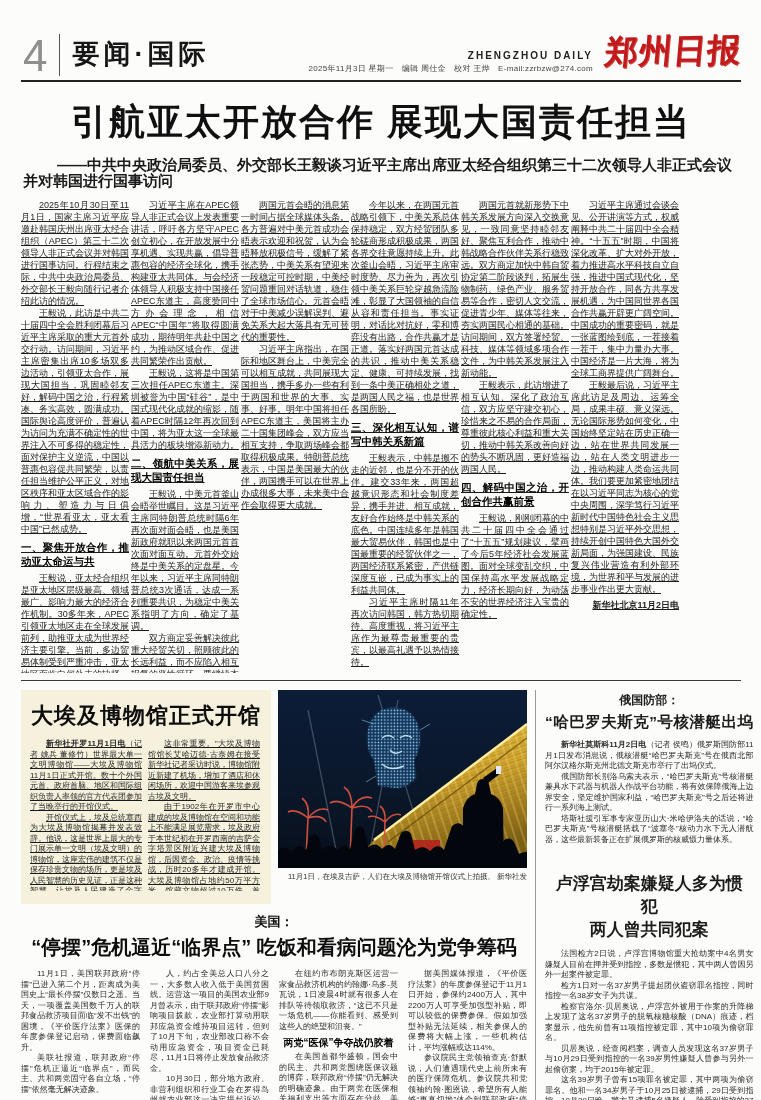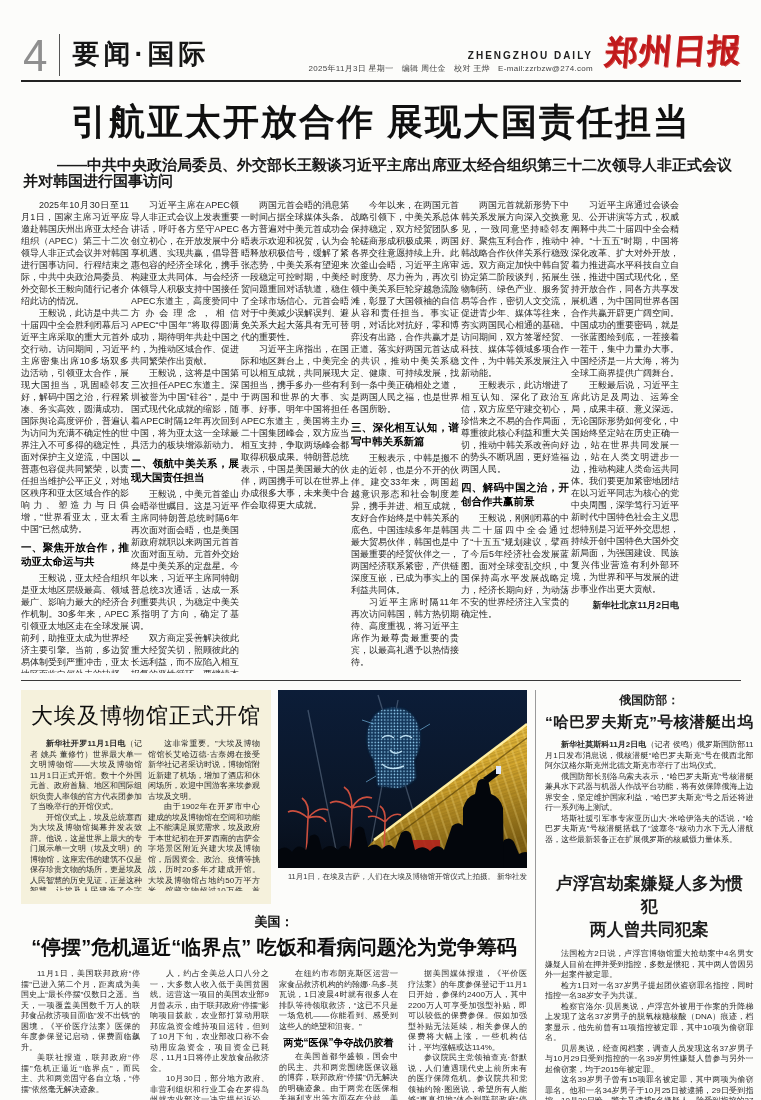--- a/index.html
+++ b/index.html
@@ -17,37 +17,37 @@
   .dateline{font-size:8px;color:#444;margin-top:2px;letter-spacing:.3px;}
   .paper-logo{font-size:33px;font-weight:900;color:#c01a1c;margin-left:12px;padding-bottom:2px;
               transform:skewX(-6deg) rotate(-1deg);letter-spacing:1px;
               text-shadow:1px 1px 0 #d5443f;white-space:nowrap;}
   .hdr-rule{border-top:2px solid #222;margin-top:4px;}
 
   
   .lead-hl{font-size:36px;font-weight:900;text-align:center;letter-spacing:2px;color:#101010;
            margin:16px 0 10px;}
   .lead-sub{font-size:15px;font-weight:700;line-height:16px;color:#1a1a1a;text-indent:34px;margin:0 2px 10px;}
-  .cols6{display:flex;gap:2px;height:474px;overflow:hidden;}
+  .cols6{display:flex;gap:2px;height:474px;overflow:hidden;text-decoration:underline;}
   .ncol{width:108px;height:474px;overflow:hidden;text-align:justify;
         font-size:9px;line-height:12px;color:#262626;}
   .blk-p{text-indent:2em;margin:0;}
   .blk-h{font-weight:800;font-size:10.5px;line-height:14px;margin:5px 0 4px;text-indent:0;color:#000;}
   .blk-sig{text-align:right;font-weight:800;margin-top:4px;text-indent:0;}
   .blk-p b{font-weight:800;}
 
   .mid-rule{border-top:1px solid #3a3a3a;margin-top:7px;}
 
   
   .bottom{display:flex;margin-top:9px;}
   .bottom-main{width:506px;flex:none;}
   .top-row{display:flex;gap:7px;}
   .egypt-box{width:250px;height:214px;background:#f5f1dc;box-sizing:border-box;padding:11px 9px 8px;flex:none;}
-  .egypt-title{font-size:22px;font-weight:400;letter-spacing:1px;text-align:center;margin:0 0 8px;color:#0d0d0d;}
-  .cols2{display:flex;gap:6px;height:152px;overflow:hidden;}
+  .egypt-title{font-size:22px;font-weight:700;letter-spacing:1px;text-align:center;margin:0 0 8px;color:#0d0d0d;}
+  .cols2{display:flex;gap:6px;height:152px;overflow:hidden;text-decoration:underline;}
   .scol{width:112px;height:152px;overflow:hidden;text-align:justify;font-size:8px;line-height:10.5px;color:#2a2a2a;}
   .photo-wrap{width:249px;flex:none;}
   .photo-wrap svg{display:block;}
   .caption{font-size:7.5px;color:#333;text-align:right;margin-top:4px;line-height:10px;}
 
   .us-art{margin-top:9px;}
   .kicker{text-align:center;font-size:13px;font-weight:800;color:#111;}
   .us-hl{text-align:center;font-size:20px;font-weight:900;letter-spacing:0px;margin:3px 0 8px;color:#0d0d0d;white-space:nowrap;}
   .cols4{display:flex;gap:10px;height:168px;overflow:hidden;}
   .ucol{width:119px;height:168px;overflow:hidden;text-align:justify;font-size:8px;line-height:10.5px;color:#2a2a2a;}

